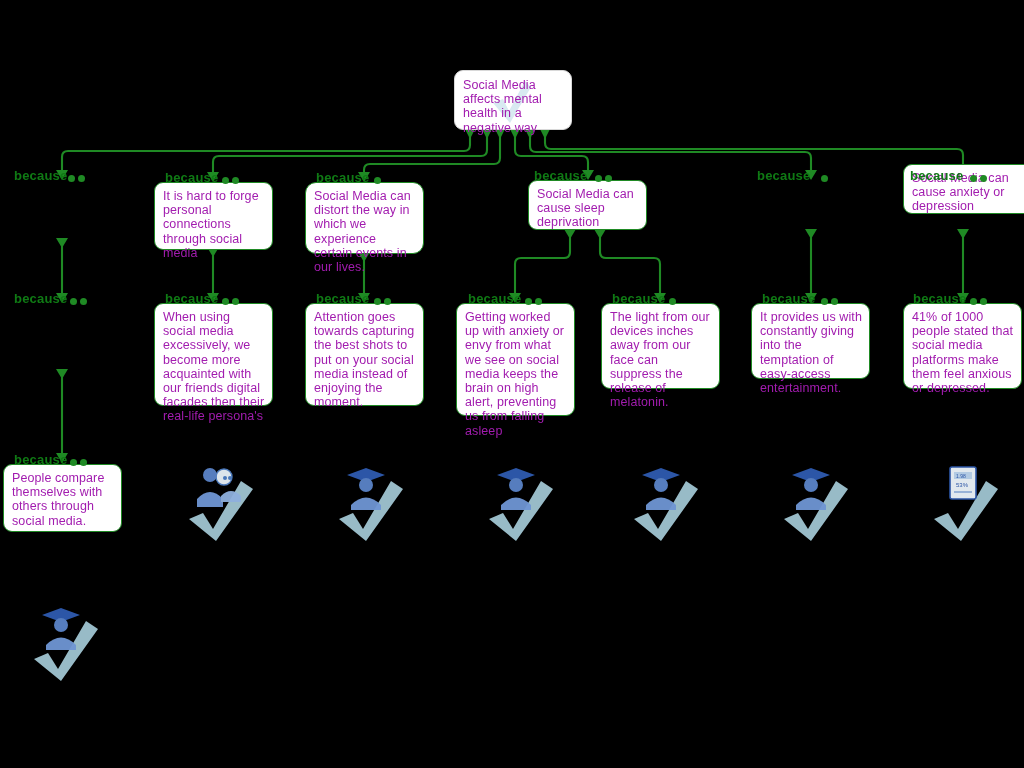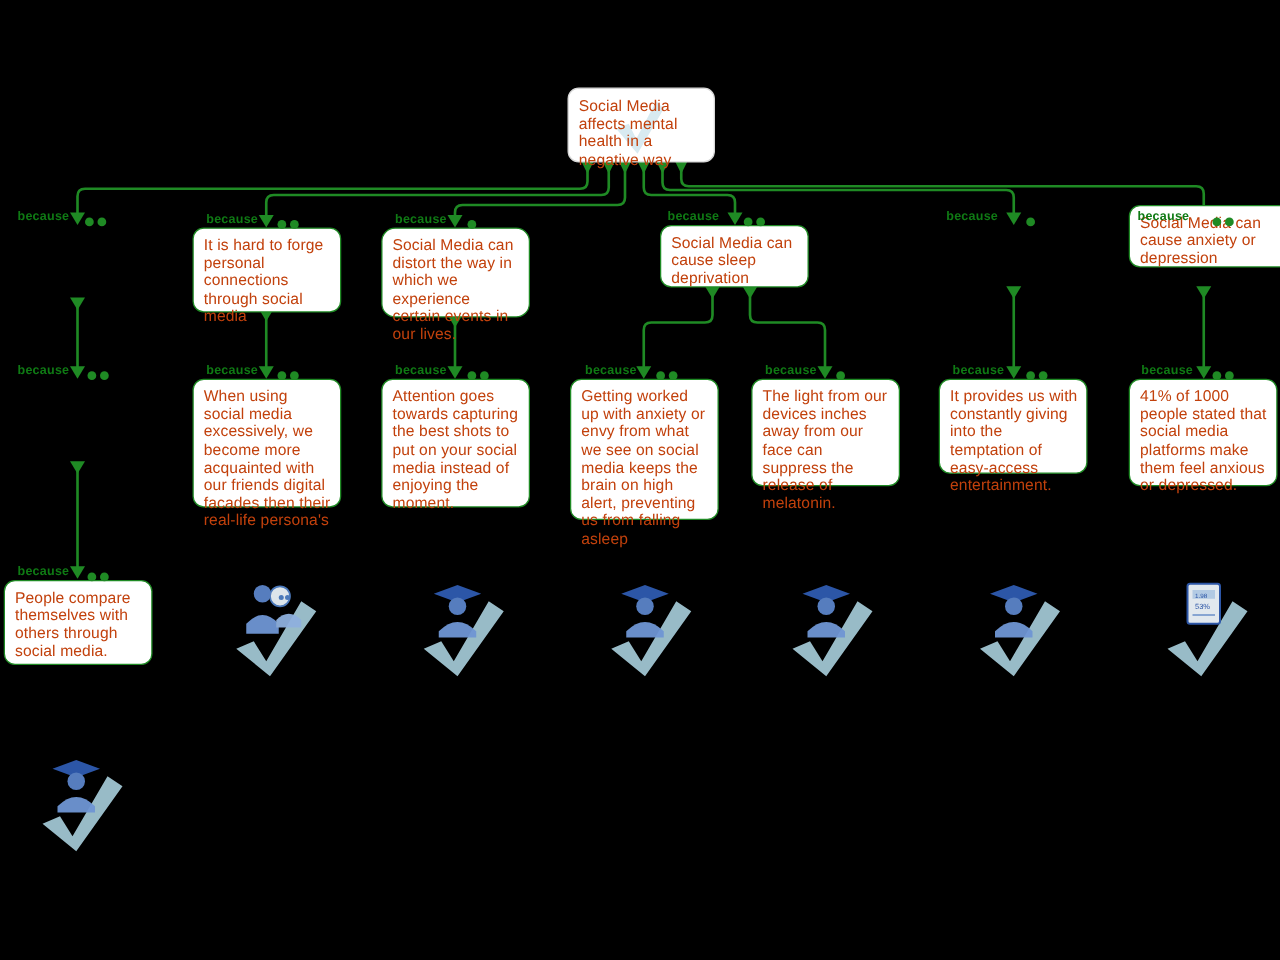--- a/index.html
+++ b/index.html
@@ -9,21 +9,21 @@
   
   #wires{position:absolute;left:0;top:0;width:1024px;height:768px;pointer-events:none;}
 
   
   .node{
     position:absolute;
     background:#ffffff;
     border:1.5px solid #1f8a24;
     border-radius:9px;
     box-sizing:border-box;
-    color:#c2410c;
+    color:#a21caf;
     font-size:12.5px;
     line-height:14.2px;
     padding:6px 7px 6px 8px;
     letter-spacing:.1px;
     z-index:6;
   }
   .node.root{
     border-color:#d8d8d8;
     border-width:1px;
     padding:7px 8px;
@@ -33,21 +33,21 @@
   
   .rootmark{
     position:absolute;left:34px;top:8px;width:44px;height:46px;z-index:1;opacity:.55;
   }
 
   
   .because{
     position:absolute;
     z-index:7;
     color:#0f7a14;
-    font-size:10px;
+    font-size:13px;
     font-weight:bold;
     letter-spacing:.2px;
     font-family:"Liberation Sans",sans-serif;
     white-space:nowrap;
   }
   .dots{position:absolute;z-index:7;}
   .dots i{
     display:inline-block;width:7px;height:7px;border-radius:50%;
     background:#1f8a24;margin-right:3px;
   }

